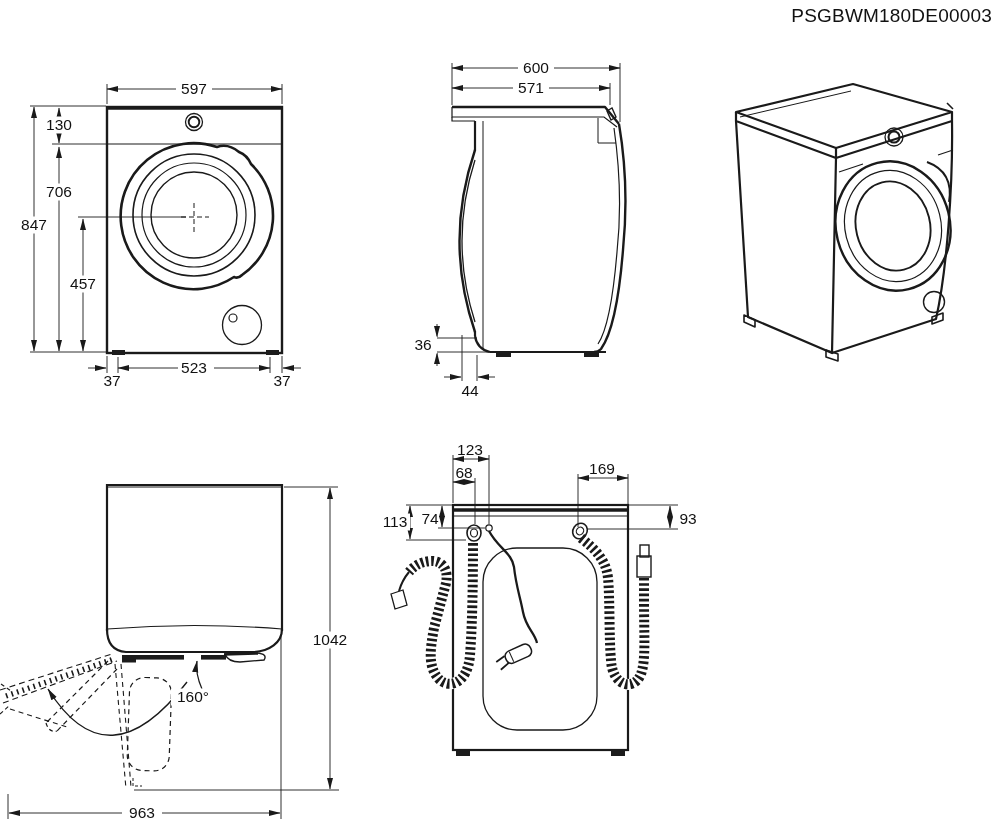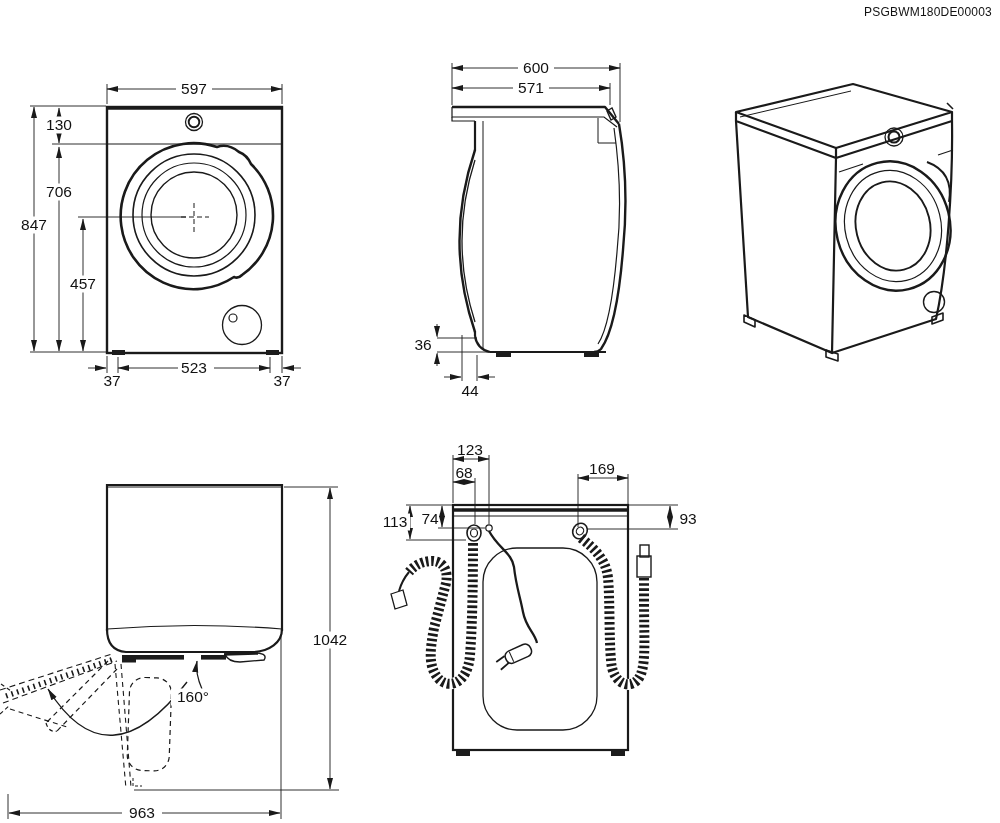--- a/index.html
+++ b/index.html
@@ -1,18 +1,18 @@
 <!DOCTYPE html>
 <html><head>
 <meta charset="utf-8">
 <style>
   html,body{margin:0;padding:0;background:#ffffff;}
   #sheet{position:relative;width:1000px;height:823px;background:#fff;overflow:hidden;
          font-family:"Liberation Sans",sans-serif;}
-  #doc-code{position:absolute;top:5px;right:8px;font-size:12px;color:#111;letter-spacing:.2px;}
+  #doc-code{position:absolute;top:5px;right:8px;font-size:19px;color:#111;letter-spacing:.2px;}
   svg{position:absolute;left:0;top:0;}
   svg text{font-family:"Liberation Sans",sans-serif;font-size:15.5px;fill:#111;}
   .ln{stroke:#1a1a1a;fill:none;} .w24{stroke-width:2.4;} .w22{stroke-width:2.2;}
   .w16{stroke-width:1.6;} .w13{stroke-width:1.3;} .w12{stroke-width:1.2;} .w1{stroke-width:1;}
   .dim{stroke:#1a1a1a;stroke-width:0.9;fill:none;}
   .ext{stroke:#1a1a1a;stroke-width:0.9;fill:none;}
   .dash{stroke-dasharray:5 4;}
   .bg{fill:#fff;stroke:none;}
   .mid{text-anchor:middle;}
   .fill-dark{fill:#1c1c1c;stroke:none;}

